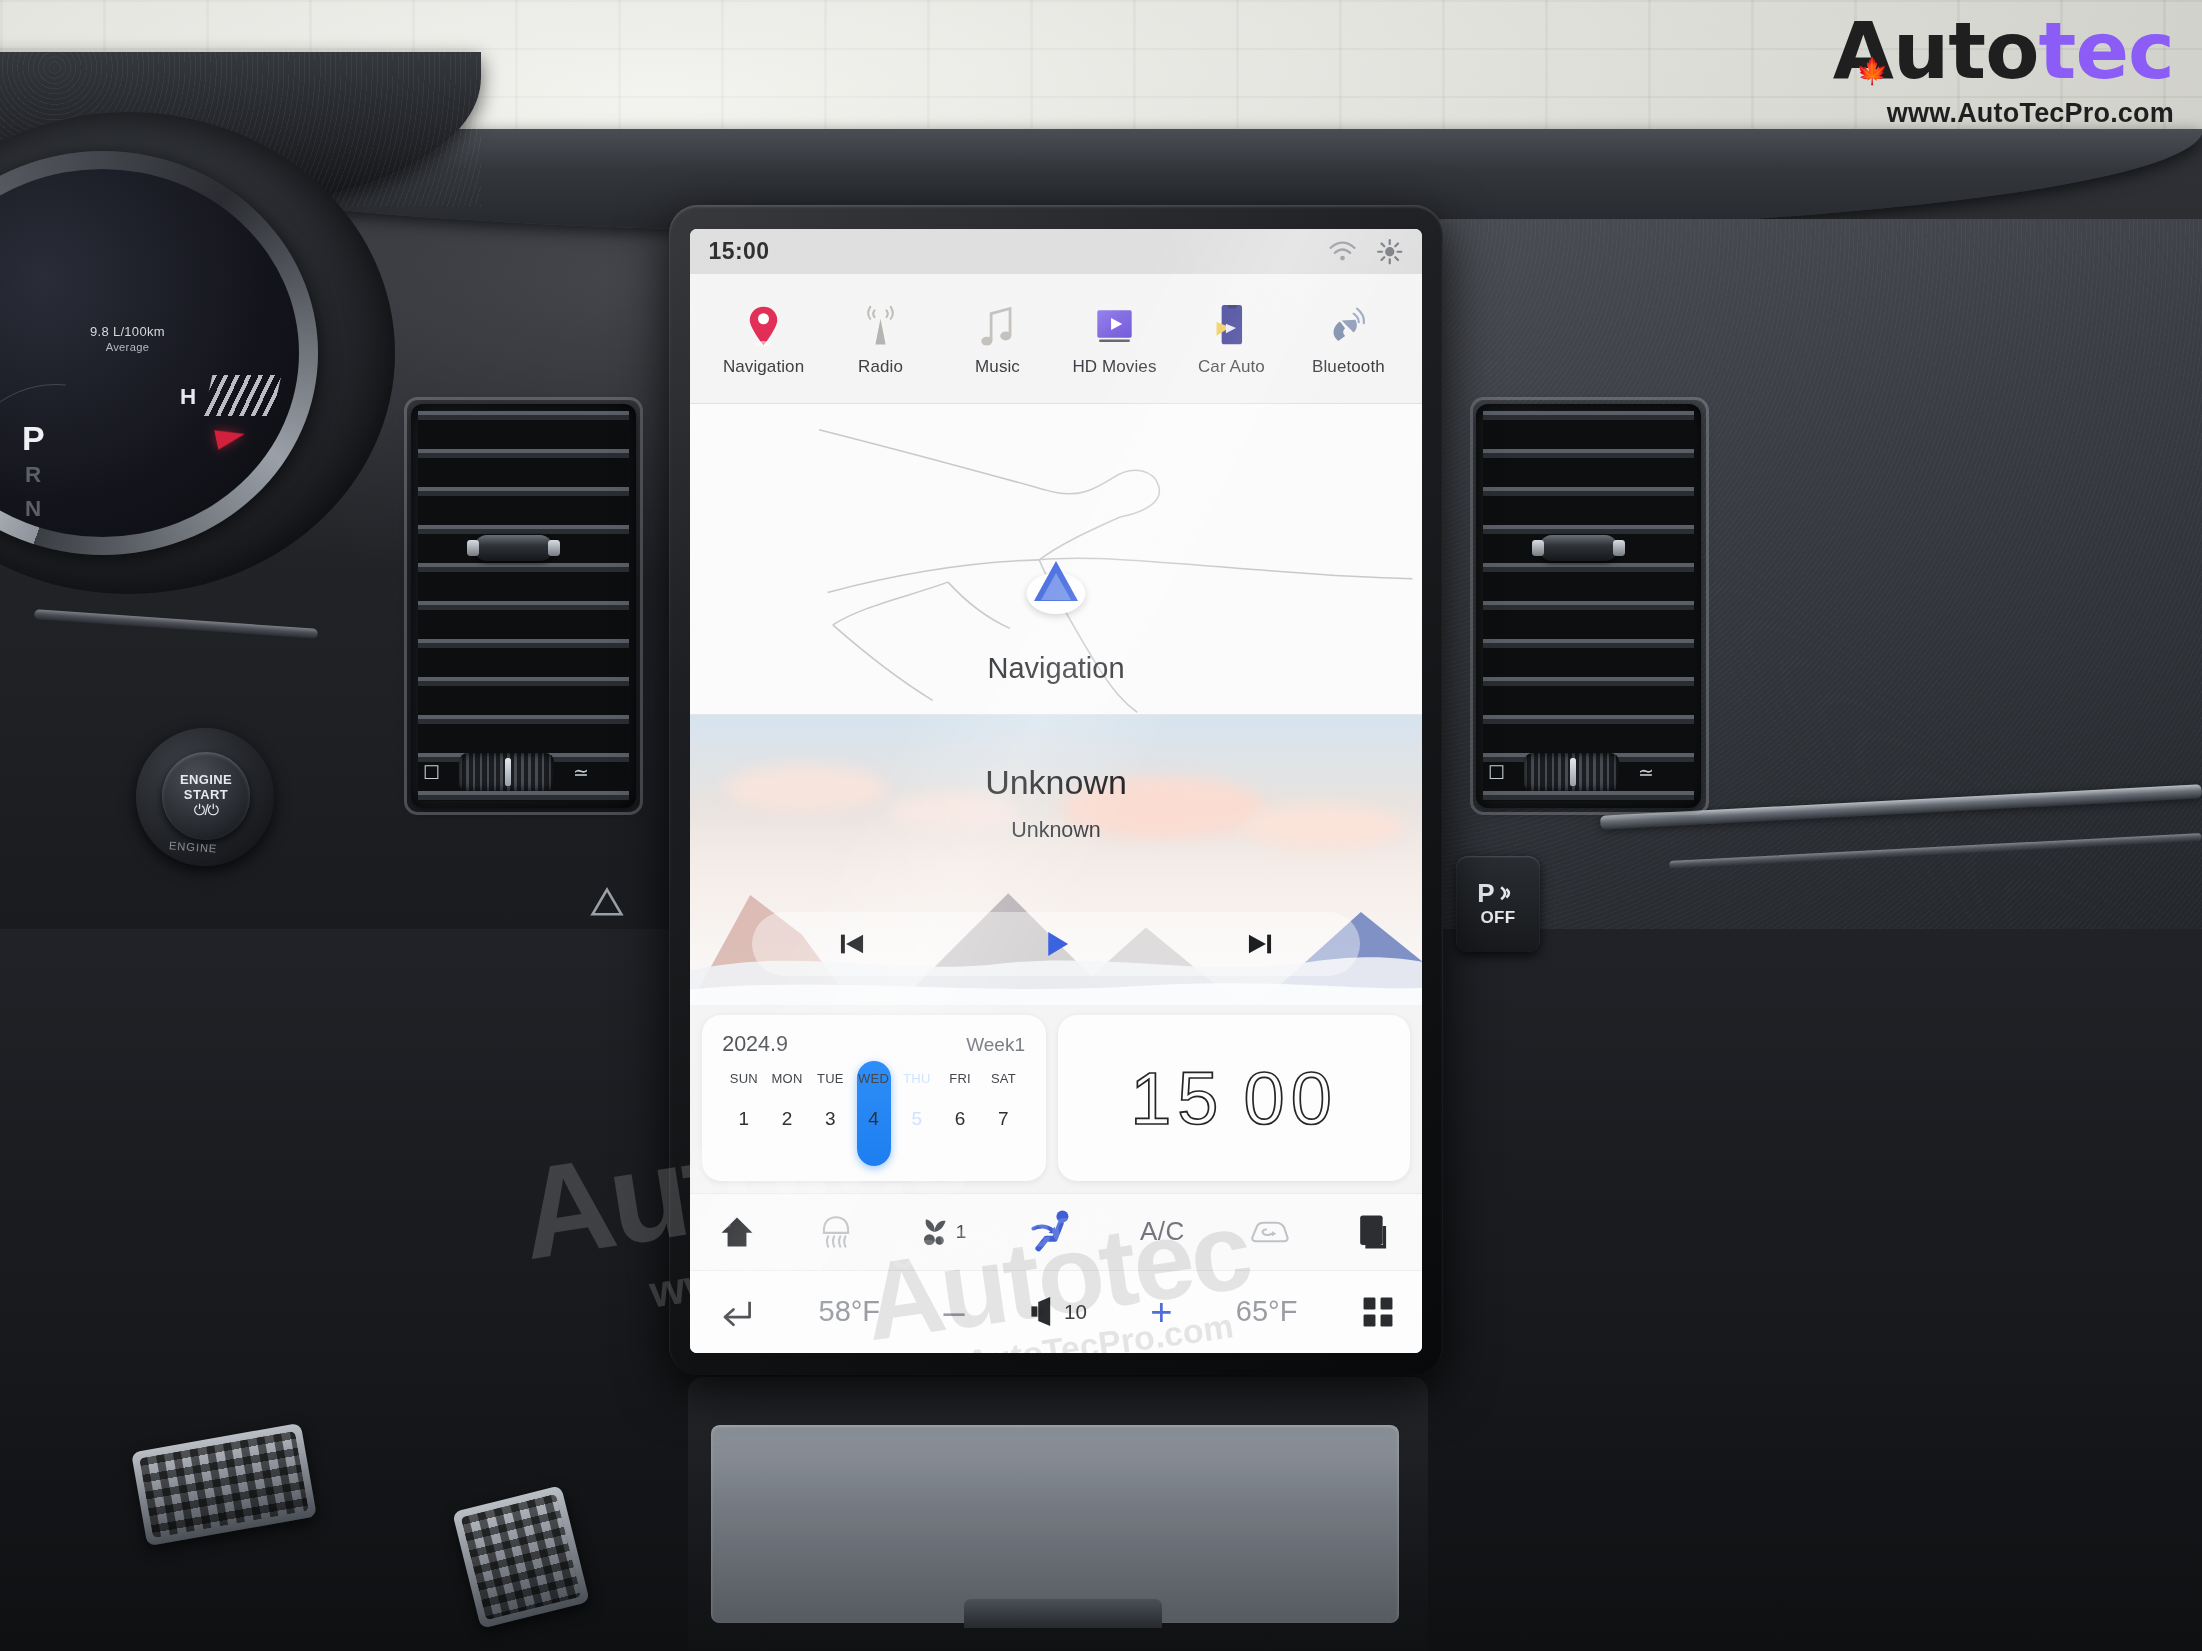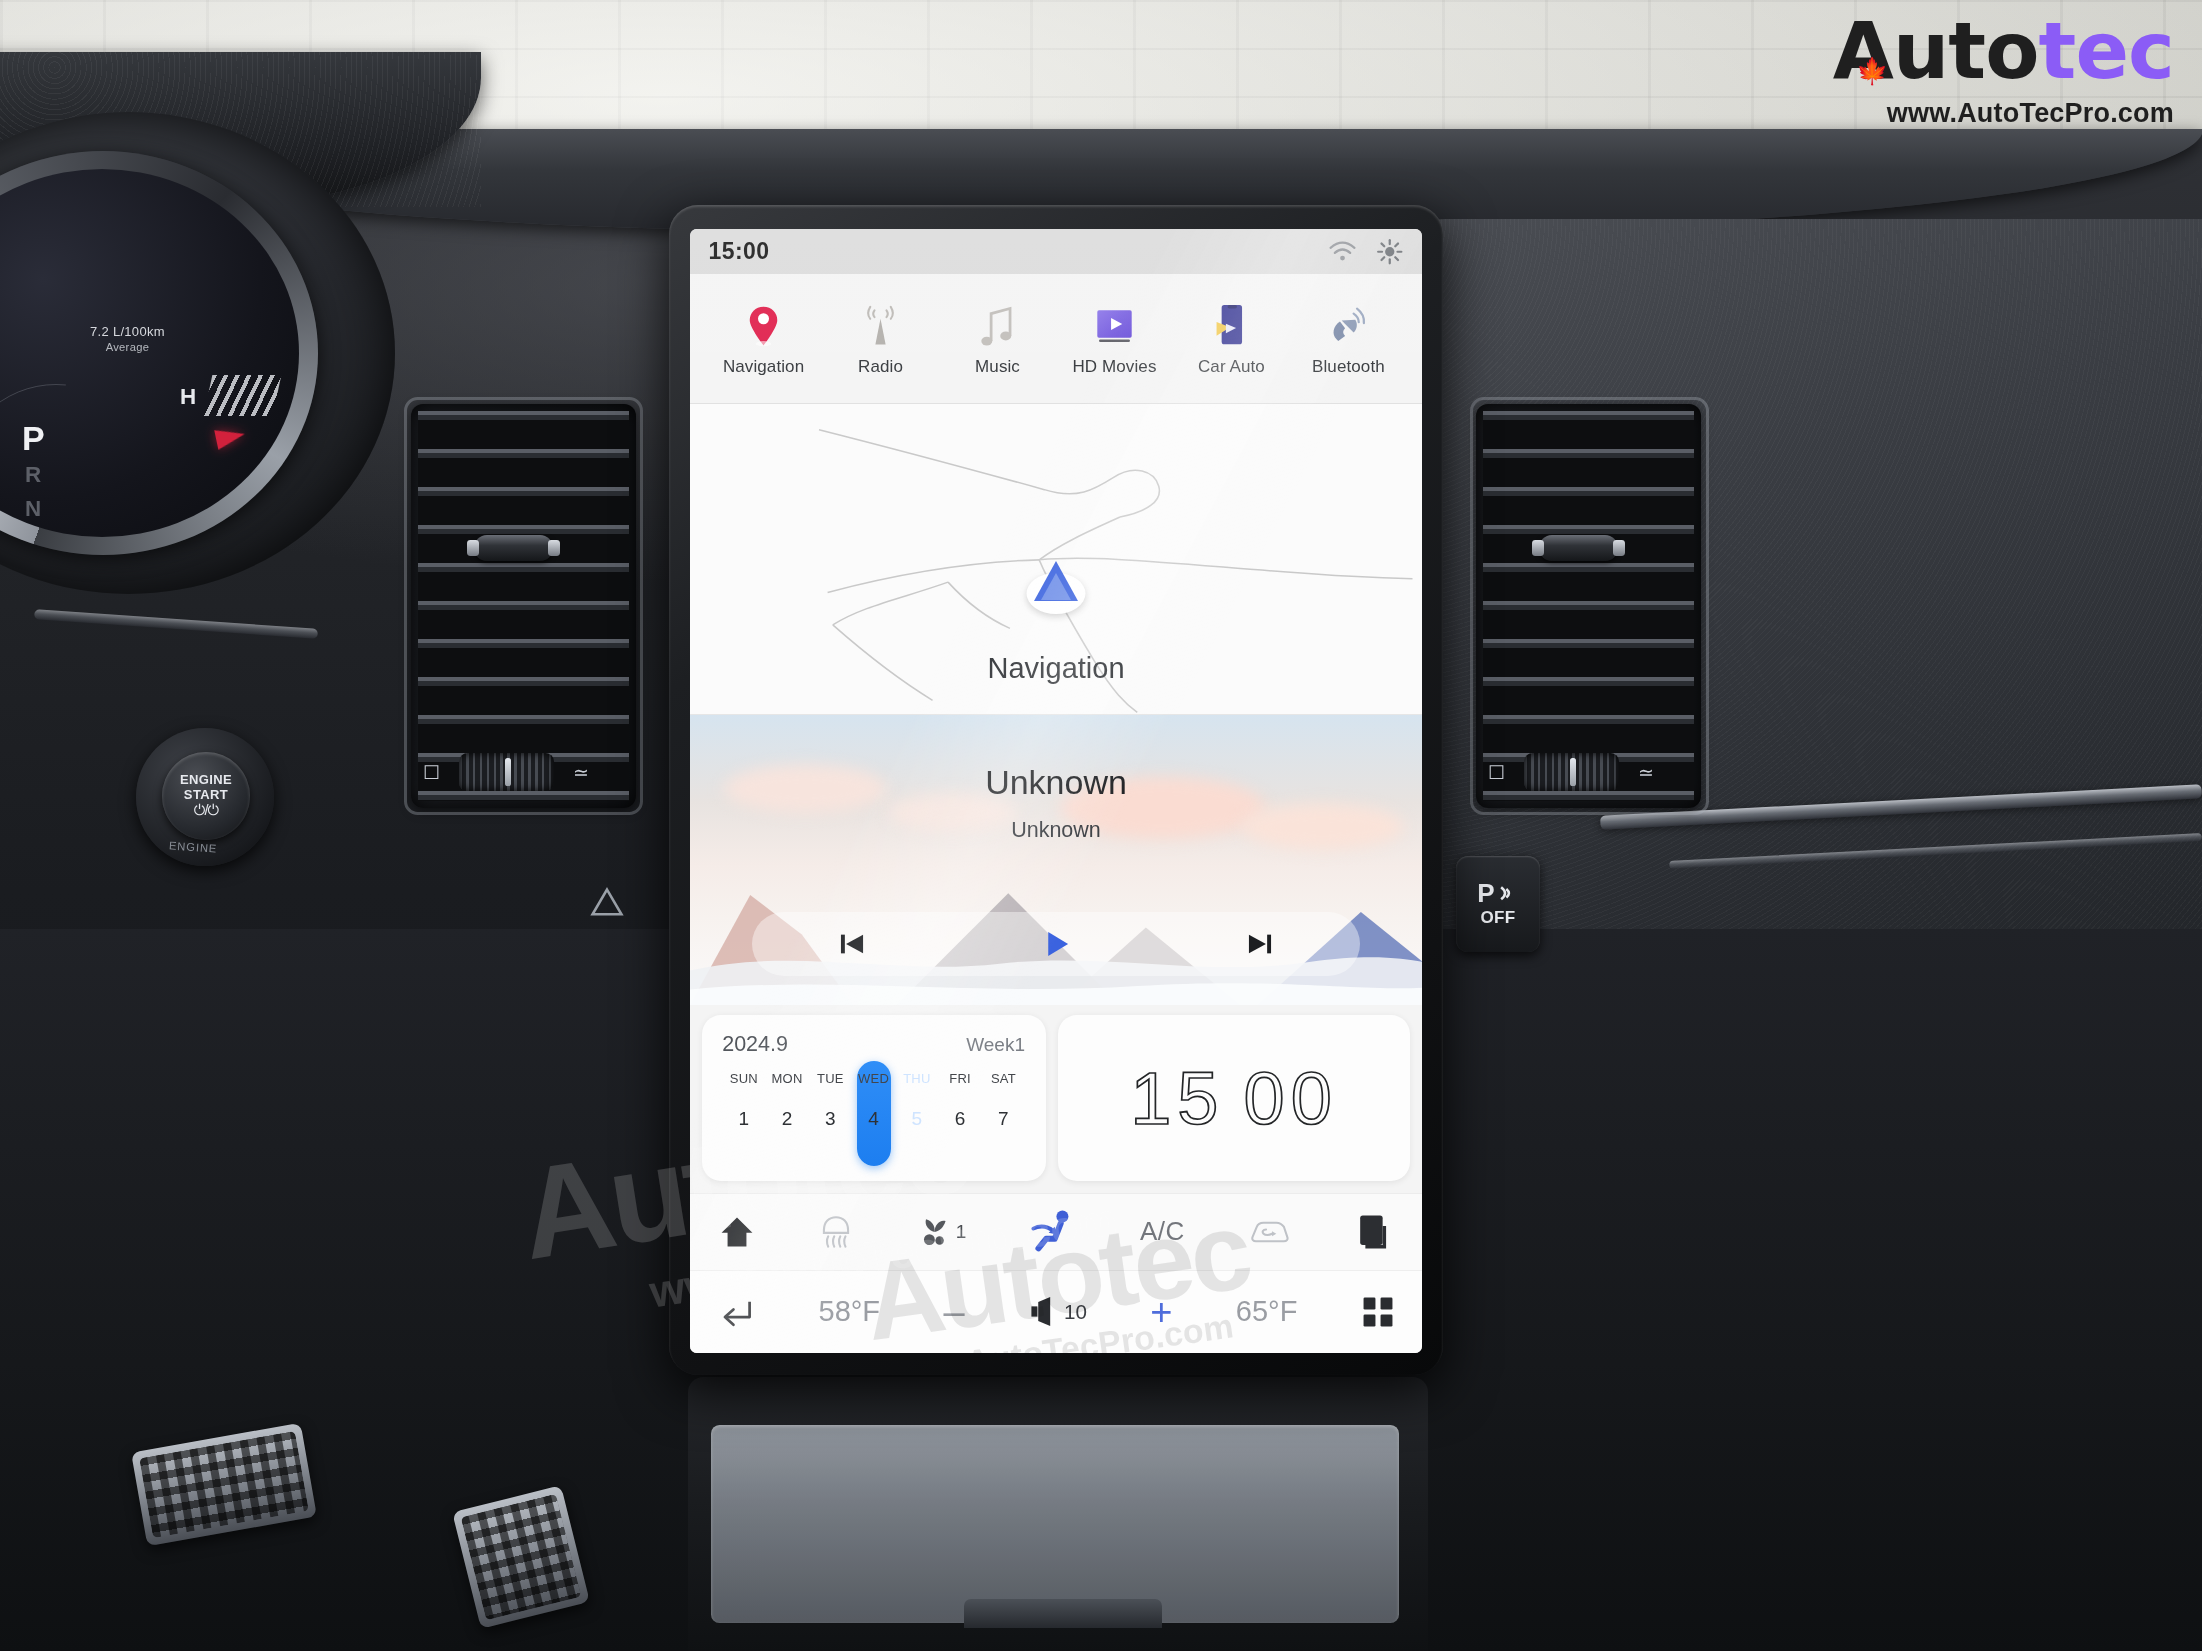--- a/index.html
+++ b/index.html
@@ -318,21 +318,21 @@
   <div class="trim trim-r"></div>
   <div class="trim trim-r2"></div>
   <div class="trim trim-l"></div>
 
   <div class="wheel"></div>
   <div class="cluster-hood"></div>
   <div class="cluster-ring"></div>
   <div class="cluster-face">
     <div class="cl-arc"></div>
     <div class="cl-avg">
-      <span>7.2 L/100km</span>
+      <span>9.8 L/100km</span>
       <small>Average</small>
     </div>
     <div class="cl-h">H</div>
     <div class="cl-bars"></div>
     <div class="cl-needle"></div>
     <div class="cl-gear">P</div>
     <div class="cl-gear2">R</div>
     <div class="cl-gear3">N</div>
   </div>
 

